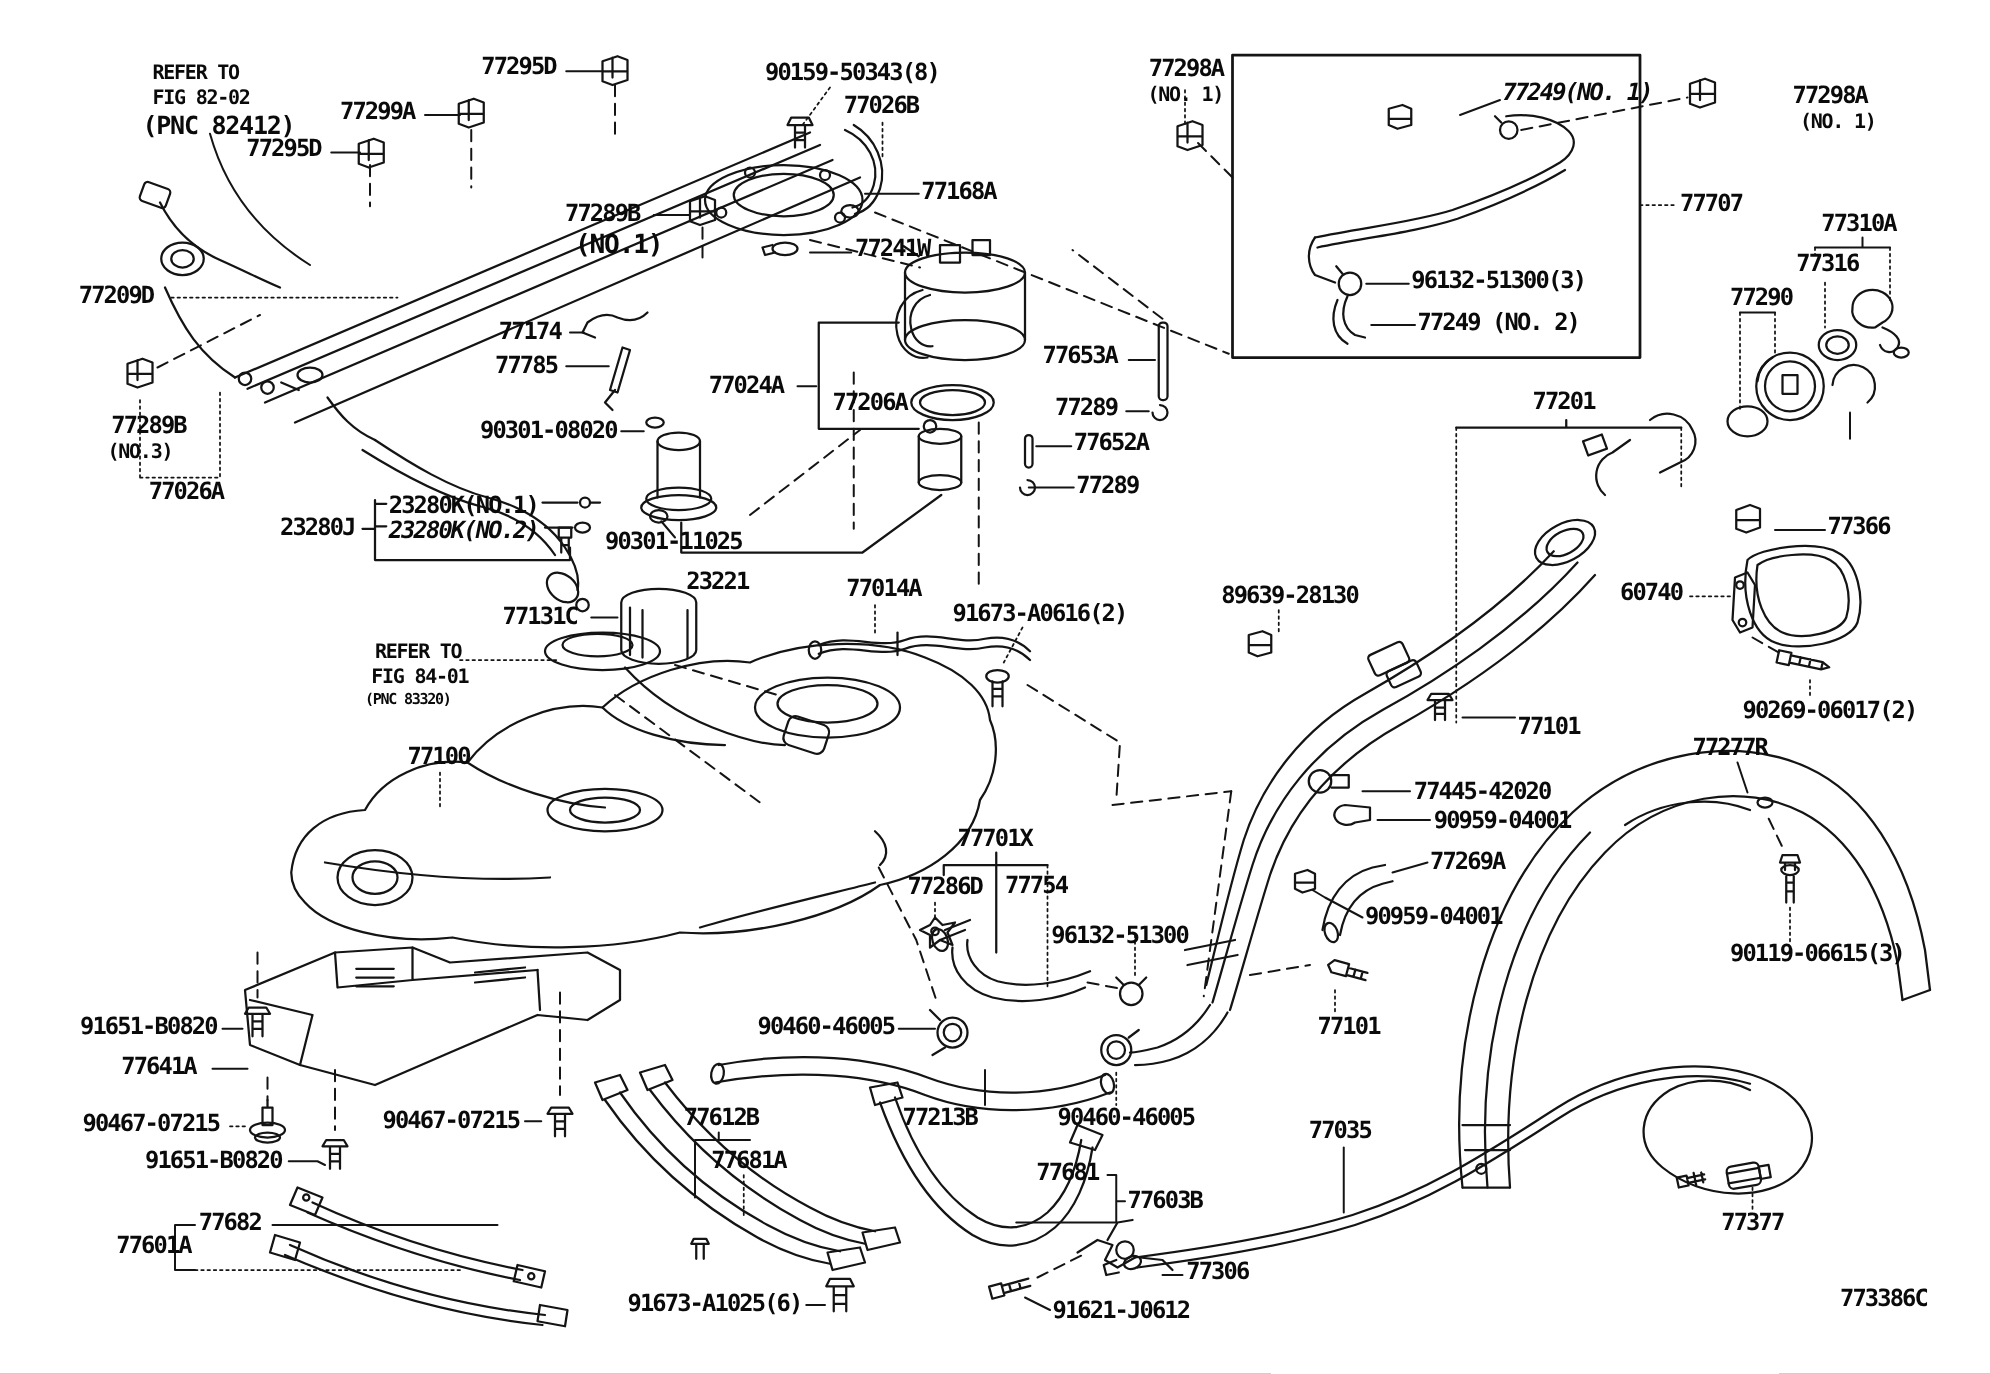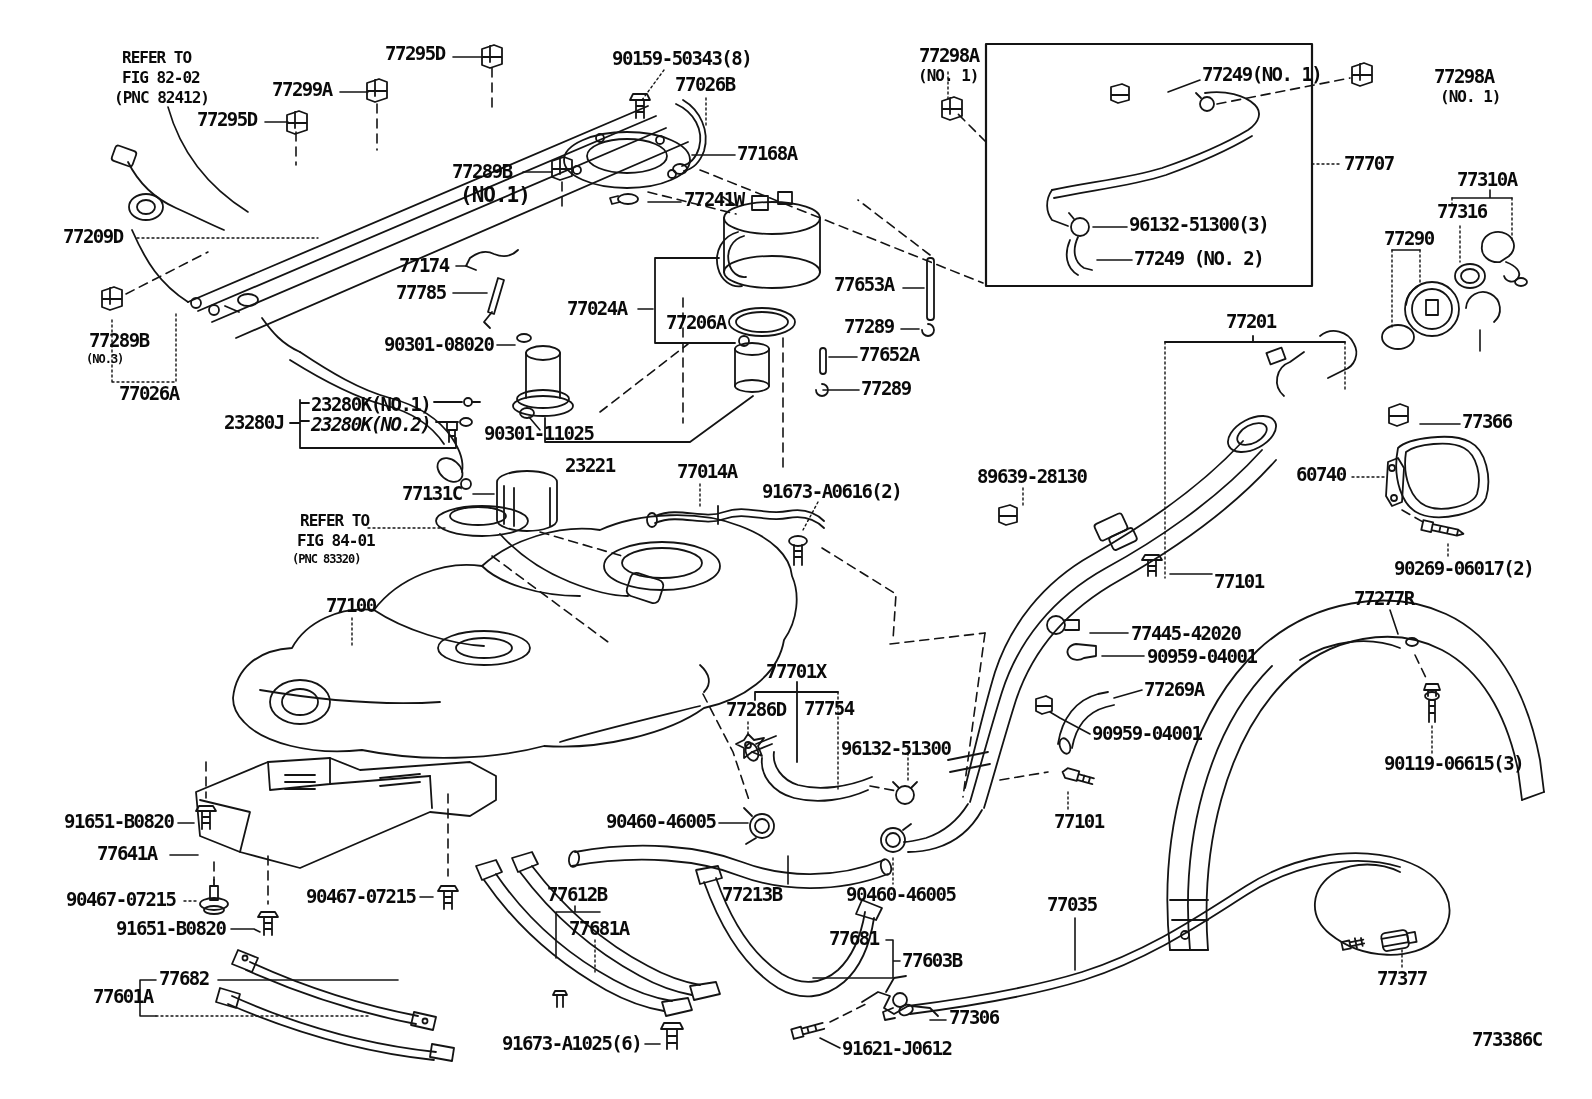--- a/index.html
+++ b/index.html
@@ -460,32 +460,32 @@
     <path d="M448,794 V876"></path>
           <path d="M206,762 V798"></path>
     <path d="M870,786 L897,791"></path>
           <path d="M1000,780 L1048,772"></path>
   </g>
  </g>
 </svg>
 <div id="labels">
       <div class="lbl" style="left: 122px; top: 50px; font-size: 16px; letter-spacing: -1px;">REFER TO</div>
       <div class="lbl" style="left: 122px; top: 70px; font-size: 16px; letter-spacing: -1px;">FIG 82-02</div>
-      <div class="lbl" style="left: 114px; top: 90px; font-size: 16px; letter-spacing: -1px;">(PNC 82412)</div>
+      <div class="lbl" style="left: 114px; top: 90px; font-size: 20px; letter-spacing: -1px;">(PNC 82412)</div>
       <div class="lbl" style="left: 300px; top: 513px; font-size: 16px; letter-spacing: -1px;">REFER TO</div>
       <div class="lbl" style="left: 297px; top: 533px; font-size: 16px; letter-spacing: -1px;">FIG 84-01</div>
       <div class="lbl" style="left: 292px; top: 553px; font-size: 12px; letter-spacing: -1px;">(PNC 83320)</div>
       <div class="lbl" style="left: 385px; top: 44px;">77295D</div>
       <div class="lbl" style="left: 612px; top: 49px;">90159-50343(8)</div>
       <div class="lbl" style="left: 675px; top: 75px;">77026B</div>
       <div class="lbl" style="left: 272px; top: 80px;">77299A</div>
       <div class="lbl" style="left: 197px; top: 110px;">77295D</div>
       <div class="lbl" style="left: 919px; top: 46px;">77298A</div>
       <div class="lbl" style="left: 918px; top: 68px; font-size: 16px; letter-spacing: -1px;">(NO. 1)</div>
-      <div class="lbl" style="left: 1202px; top: 65px;">77249(NO. 1)</div>
+      <div class="lbl" style="left: 1202px; top: 65px; font-style: italic;">77249(NO. 1)</div>
       <div class="lbl" style="left: 1434px; top: 67px;">77298A</div>
       <div class="lbl" style="left: 1440px; top: 89px; font-size: 16px; letter-spacing: -1px;">(NO. 1)</div>
       <div class="lbl" style="left: 452px; top: 162px;">77289B</div>
       <div class="lbl" style="left: 460px; top: 184px; font-size: 21px; letter-spacing: -1px;">(NO.1)</div>
       <div class="lbl" style="left: 737px; top: 144px;">77168A</div>
       <div class="lbl" style="left: 1344px; top: 154px;">77707</div>
       <div class="lbl" style="left: 1457px; top: 170px;">77310A</div>
       <div class="lbl" style="left: 1437px; top: 202px;">77316</div>
       <div class="lbl" style="left: 684px; top: 190px;">77241W</div>
       <div class="lbl" style="left: 1129px; top: 215px;">96132-51300(3)</div>
@@ -495,27 +495,27 @@
       <div class="lbl" style="left: 399px; top: 256px;">77174</div>
       <div class="lbl" style="left: 396px; top: 283px;">77785</div>
       <div class="lbl" style="left: 567px; top: 299px;">77024A</div>
       <div class="lbl" style="left: 666px; top: 313px;">77206A</div>
       <div class="lbl" style="left: 834px; top: 275px;">77653A</div>
       <div class="lbl" style="left: 844px; top: 317px;">77289</div>
       <div class="lbl" style="left: 384px; top: 335px;">90301-08020</div>
       <div class="lbl" style="left: 859px; top: 345px;">77652A</div>
       <div class="lbl" style="left: 861px; top: 379px;">77289</div>
       <div class="lbl" style="left: 89px; top: 331px;">77289B</div>
-      <div class="lbl" style="left: 86px; top: 353px; font-size: 12px; letter-spacing: -1px;">(NO.3)</div>
+      <div class="lbl" style="left: 86px; top: 353px; font-size: 16px; letter-spacing: -1px;">(NO.3)</div>
       <div class="lbl" style="left: 119px; top: 384px;">77026A</div>
       <div class="lbl" style="left: 311px; top: 395px;">23280K(NO.1)</div>
       <div class="lbl" style="left: 224px; top: 413px;">23280J</div>
       <div class="lbl" style="left: 311px; top: 415px; font-style: italic;">23280K(NO.2)</div>
       <div class="lbl" style="left: 484px; top: 424px;">90301-11025</div>
-      <div class="lbl" style="left: 549px; top: 456px; margin-left: 16px;">23221</div>
+      <div class="lbl" style="left: 549px; top: 456px;">23221</div>
       <div class="lbl" style="left: 1226px; top: 312px;">77201</div>
       <div class="lbl" style="left: 1462px; top: 412px;">77366</div>
       <div class="lbl" style="left: 402px; top: 484px;">77131C</div>
       <div class="lbl" style="left: 677px; top: 462px;">77014A</div>
       <div class="lbl" style="left: 762px; top: 482px;">91673-A0616(2)</div>
       <div class="lbl" style="left: 977px; top: 467px;">89639-28130</div>
       <div class="lbl" style="left: 1296px; top: 465px;">60740</div>
       <div class="lbl" style="left: 326px; top: 596px;">77100</div>
       <div class="lbl" style="left: 1214px; top: 572px;">77101</div>
       <div class="lbl" style="left: 1394px; top: 559px;">90269-06017(2)</div>

